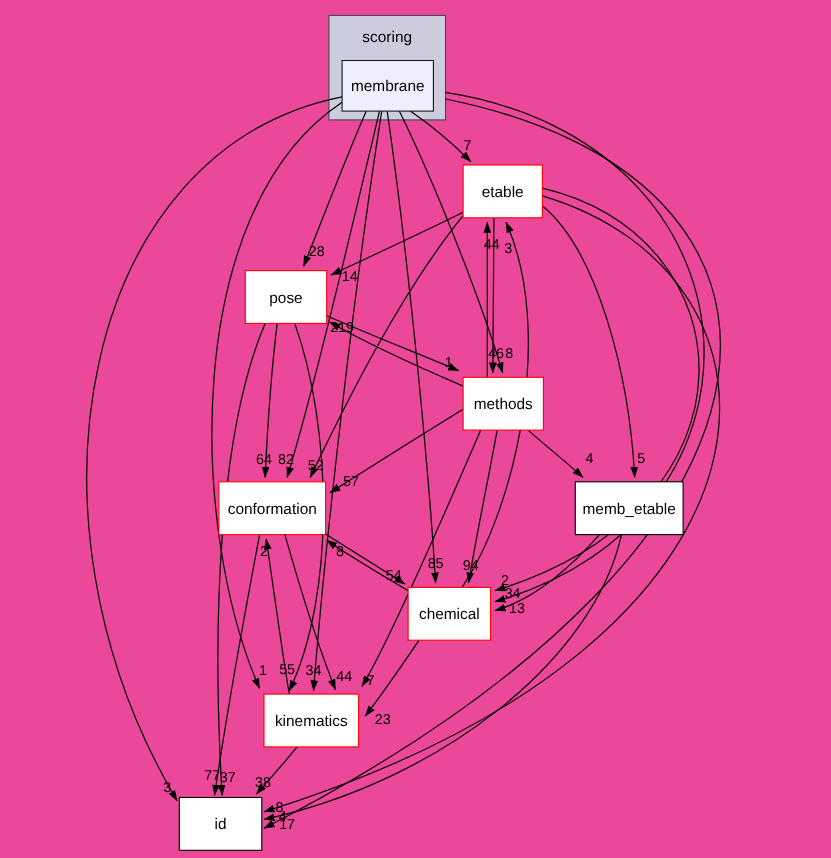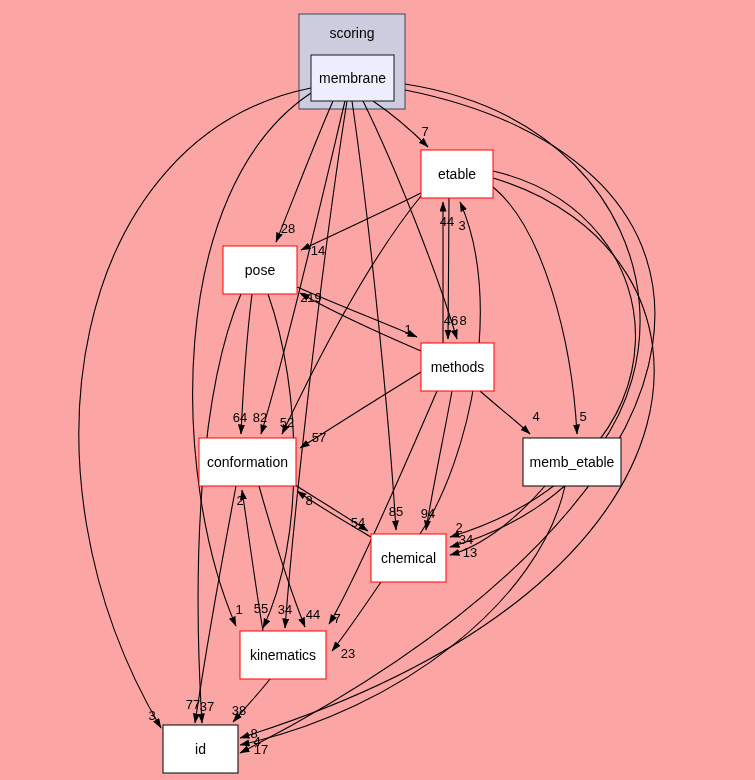--- a/index.html
+++ b/index.html
@@ -1,16 +1,16 @@
 <!DOCTYPE html>
 <html><head>
 <meta charset="utf-8">
 <style>
   html,body{margin:0;padding:0;background:#ffffff;}
-  .page{width:755px;height:780px;position:relative;background:#fca5a5;overflow:hidden;}
+  .page{width:755px;height:780px;position:relative;background:#ec4899;overflow:hidden;}
   svg{display:block;}
   text{font-family:"Liberation Sans","DejaVu Sans",sans-serif;fill:#000000;}
   .node-label{font-size:14px;}
   .cluster-label{font-size:14px;}
   .edge-label{font-size:13px;}
 </style>
 </head>
 <body>
 
 <div class="page">

